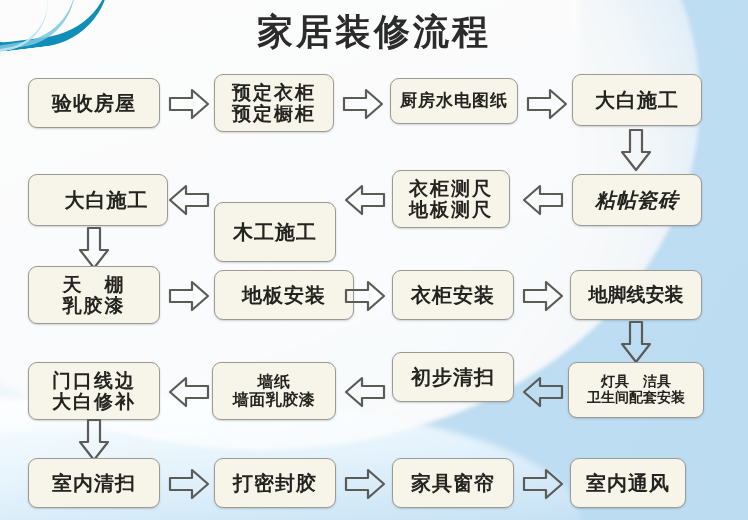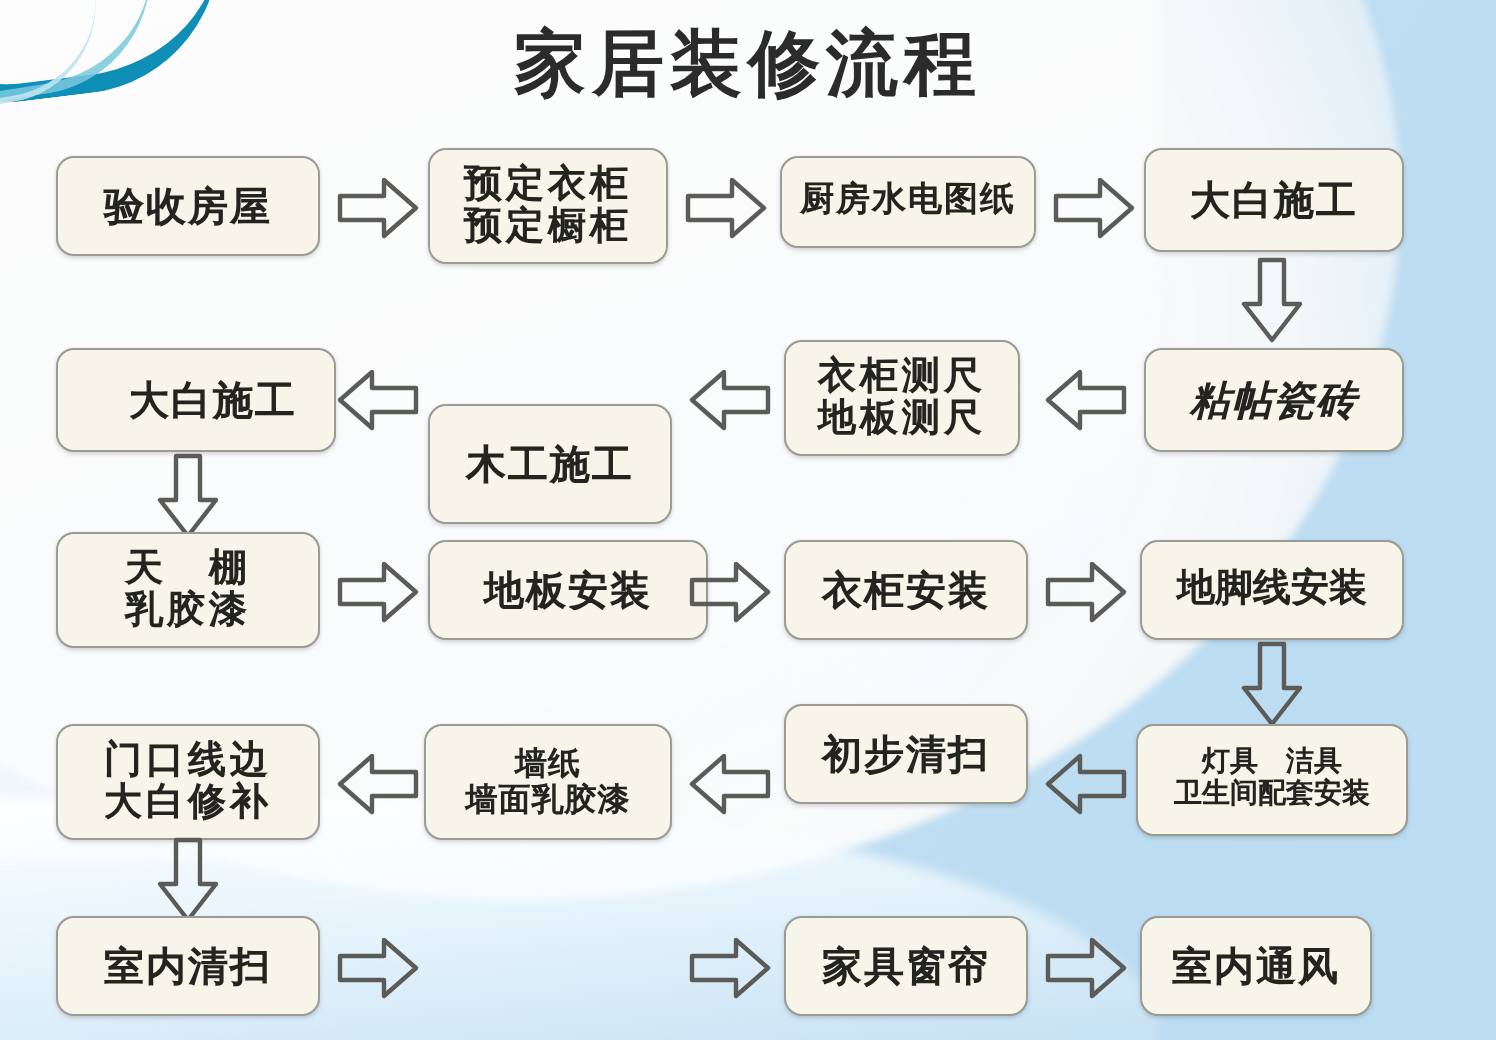--- a/index.html
+++ b/index.html
@@ -295,20 +295,23 @@
   </div>
 
   <div class="node f1" style="left:28px;  top:458px; width:132px; height:50px;">
     <span class="ln">室内清扫</span>
   </div>
   <div class="arrow" style="left:168px; top:468px;">
     <svg width="42" height="32" viewBox="0 0 42 32">
         <path d="M2 10 H24 V2 L40 16 L24 30 V22 H2 Z" fill="none" stroke="#5b5b58" stroke-width="2.2" stroke-linejoin="round"></path>
       </svg>
   </div>
+  <div class="node f1" style="left:214px; top:458px; width:122px; height:50px;">
+    <span class="ln">打密封胶</span>
+  </div>
   <div class="arrow" style="left:344px; top:468px;">
     <svg width="42" height="32" viewBox="0 0 42 32">
         <path d="M2 10 H24 V2 L40 16 L24 30 V22 H2 Z" fill="none" stroke="#5b5b58" stroke-width="2.2" stroke-linejoin="round"></path>
       </svg>
   </div>
   <div class="node f1" style="left:392px; top:458px; width:122px; height:50px;">
     <span class="ln">家具窗帘</span>
   </div>
   <div class="arrow" style="left:522px; top:468px;">
     <svg width="42" height="32" viewBox="0 0 42 32">

